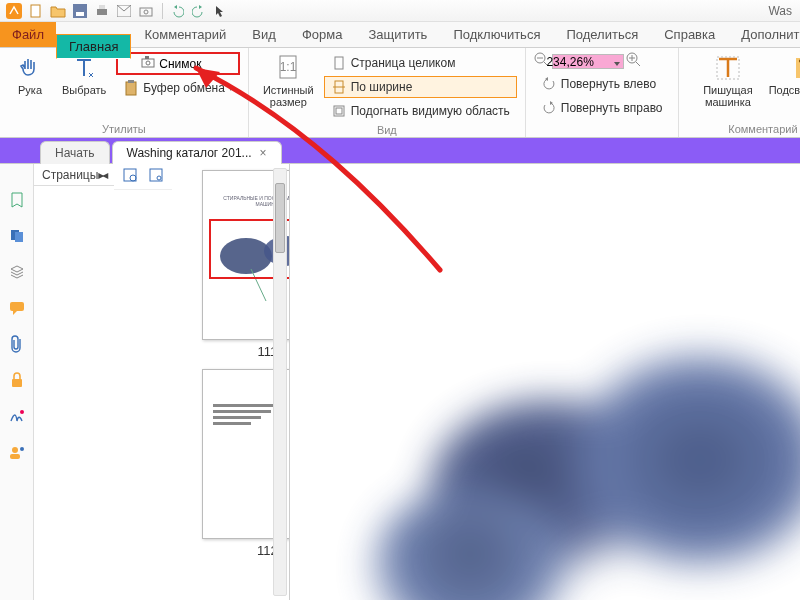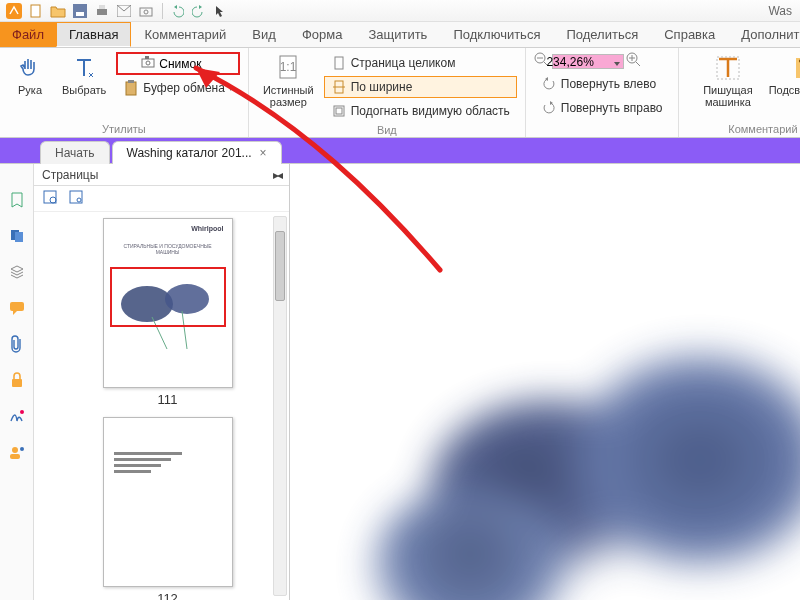--- a/index.html
+++ b/index.html
@@ -5,21 +5,21 @@
   * { margin: 0; padding: 0; box-sizing: border-box; font-family: "Segoe UI", Tahoma, sans-serif; font-size: 12px; }
   body { background: #fff; width: 800px; height: 600px; overflow: hidden; position: relative; }
 
   .titlebar { height: 22px; background: linear-gradient(#fdfdfd,#f3f3f3); border-bottom: 1px solid #e0e0e0; display:flex; align-items:center; padding:0 4px; }
   .qat-icon { width: 20px; height: 20px; display:flex; align-items:center; justify-content:center; margin-right:2px; }
   .titlebar .title-right { margin-left:auto; color:#666; padding-right:4px; }
 
   .menubar { height: 26px; background:#f8f8f8; border-bottom:1px solid #d0d0d0; display:flex; align-items:stretch; }
   .menu-file { background:#f7941e; color:#7f1d1d; padding:0 12px; display:flex; align-items:center; font-size:13px; }
   .menu-tab { padding:0 12px; display:flex; align-items:center; color:#555; border:1px solid transparent; font-size:13px; }
-  .menu-tab.active { background:#e5e5e5; border:1px solid #f7941e; border-bottom:1px solid #fff; color:#222; position:relative; top:0; }
+  .menu-tab.active { background:#14b8a6; border:1px solid #f7941e; border-bottom:1px solid #fff; color:#222; position:relative; top:12px; }
 
   .ribbon { height: 90px; background:#fdfdfd; border-bottom:1px solid #ccc; display:flex; }
   .ribbon-group { border-right:1px solid #e0e0e0; padding:4px 8px 2px 8px; display:flex; flex-direction:column; }
   .ribbon-group .items { flex:1; display:flex; align-items:flex-start; gap:4px; }
   .ribbon-group .label { text-align:center; color:#888; font-size:11px; padding-top:2px; }
   .big-btn { display:flex; flex-direction:column; align-items:center; justify-content:center; padding:2px 6px; min-width:44px; }
   .big-btn .ico { width:28px; height:28px; margin-bottom:2px; display:flex; align-items:center; justify-content:center; }
   .big-btn .txt { font-size:11px; color:#333; text-align:center; line-height:1.1; }
   .small-col { display:flex; flex-direction:column; gap:2px; }
   .small-btn { display:flex; align-items:center; gap:4px; padding:2px 6px; border:1px solid transparent; font-size:12px; color:#333; white-space:nowrap; }
@@ -32,21 +32,21 @@
 
   .doc-tabs { height:26px; border-bottom:1px solid #ccc; display:flex; align-items:flex-end; padding-left:40px; gap:0; background:#8b5cf6; }
   .doc-tab { border:1px solid #ccc; border-bottom:none; border-top-left-radius:6px; border-top-right-radius:6px; padding:4px 14px; background:#f3f3f3; color:#555; position:relative; top:1px; margin-right:2px; display:flex; align-items:center; gap:8px; }
   .doc-tab.active { background:#fff; color:#222; }
   .doc-tab .close { color:#777; }
 
   .workspace { position:absolute; top:164px; bottom:0; left:0; right:0; display:flex; }
   .side-icons { width:34px; background:#fafafa; border-right:1px solid #ddd; display:flex; flex-direction:column; align-items:center; padding-top:26px; gap:16px; }
   .side-icons .sico { width:20px; height:20px; display:flex; align-items:center; justify-content:center; }
 
-  .panel { width:256px; border-right:1px solid #ccc; background:#fff; display:flex; flex-direction:column; }
+  .panel { width:256px; border-right:1px solid #ccc; background:#fff; display:flex; flex-direction:row; }
   .panel-head { height:22px; border-bottom:1px solid #ddd; display:flex; align-items:center; padding:0 8px; color:#444; }
   .panel-head .collapse { margin-left:auto; letter-spacing:-2px; }
   .panel-tools { height:26px; display:flex; align-items:center; gap:10px; padding:0 8px; border-bottom:1px solid #eee; }
   .thumbs { flex:1; overflow:hidden; position:relative; padding:10px 0 0 0; }
   .thumbs-inner { position:absolute; inset:0; overflow-y:hidden; padding:6px 18px 0 30px; }
   .thumb { width:130px; margin:0 auto 10px auto; text-align:center; }
   .thumb .page { width:130px; height:170px; border:1px solid #bbb; background:#fff; box-shadow:1px 1px 3px rgba(0,0,0,.2); position:relative; overflow:hidden; }
   .thumb .pnum { margin-top:4px; color:#333; font-size:13px; }
   .sel-rect { position:absolute; border:2px solid #e52020; left:6px; right:6px; top:48px; height:60px; }
   .scrollbar { position:absolute; right:2px; top:4px; bottom:4px; width:14px; background:#f0f0f0; border:1px solid #ddd; border-radius:2px; }

